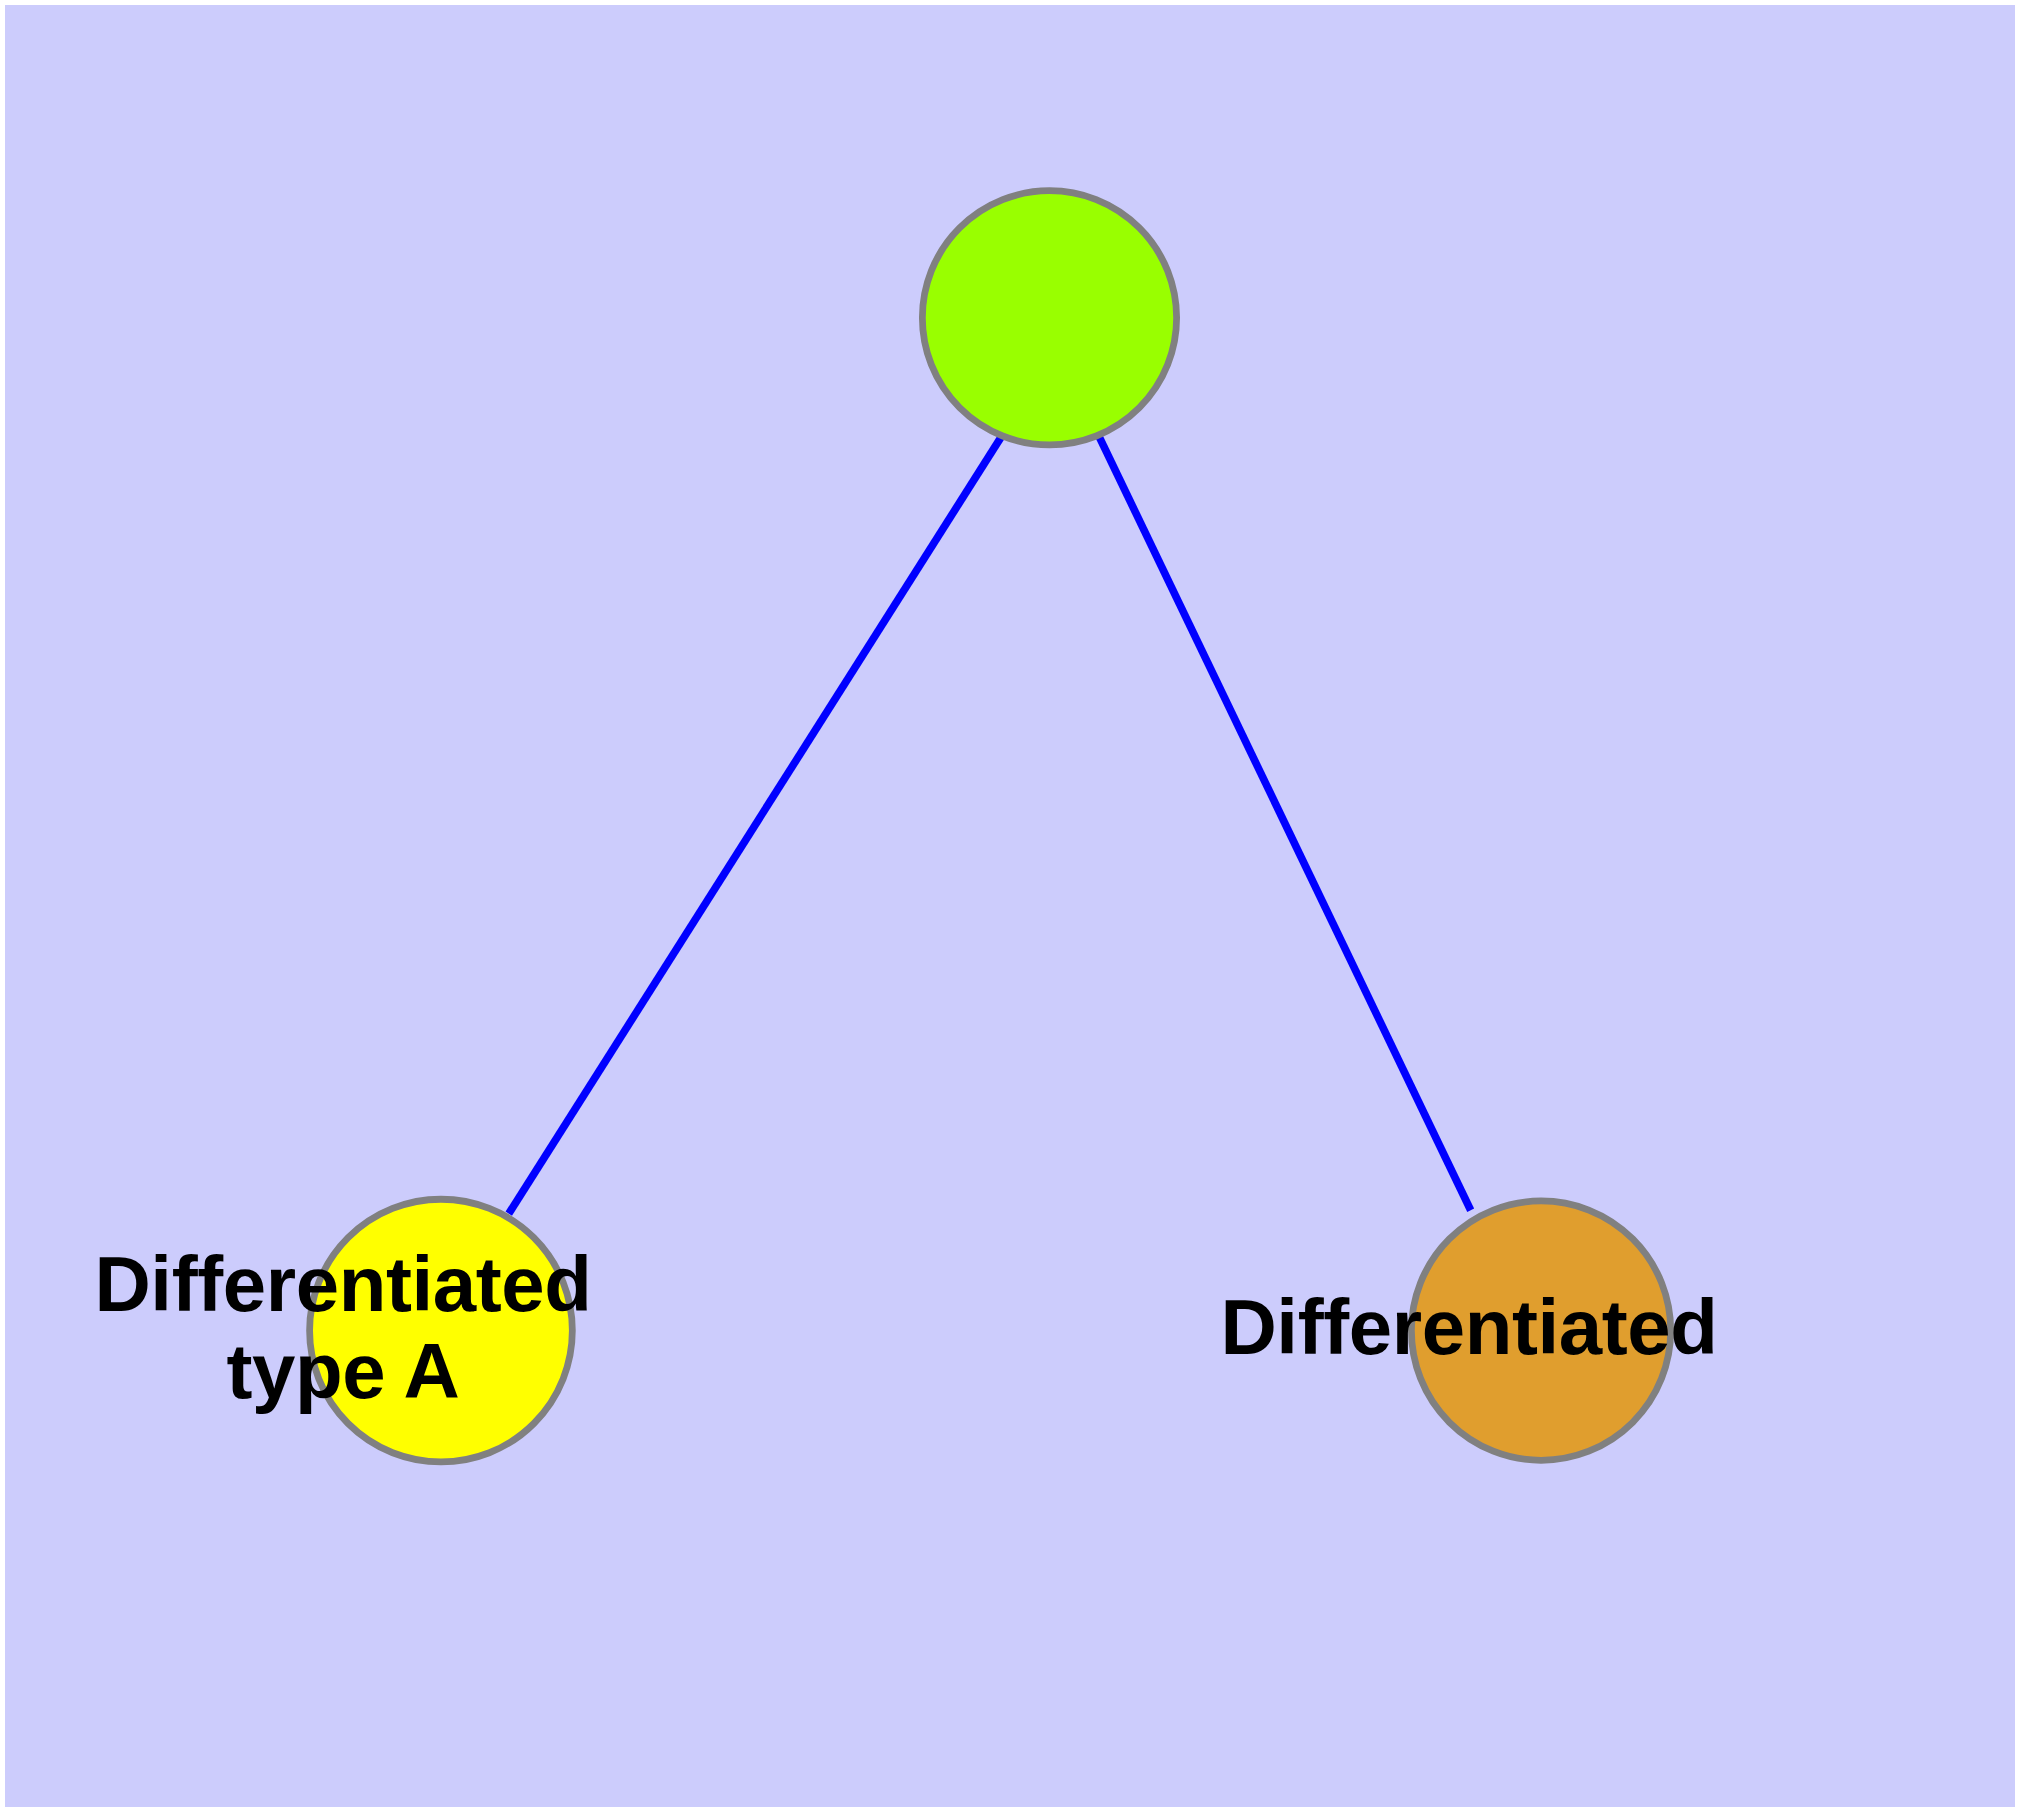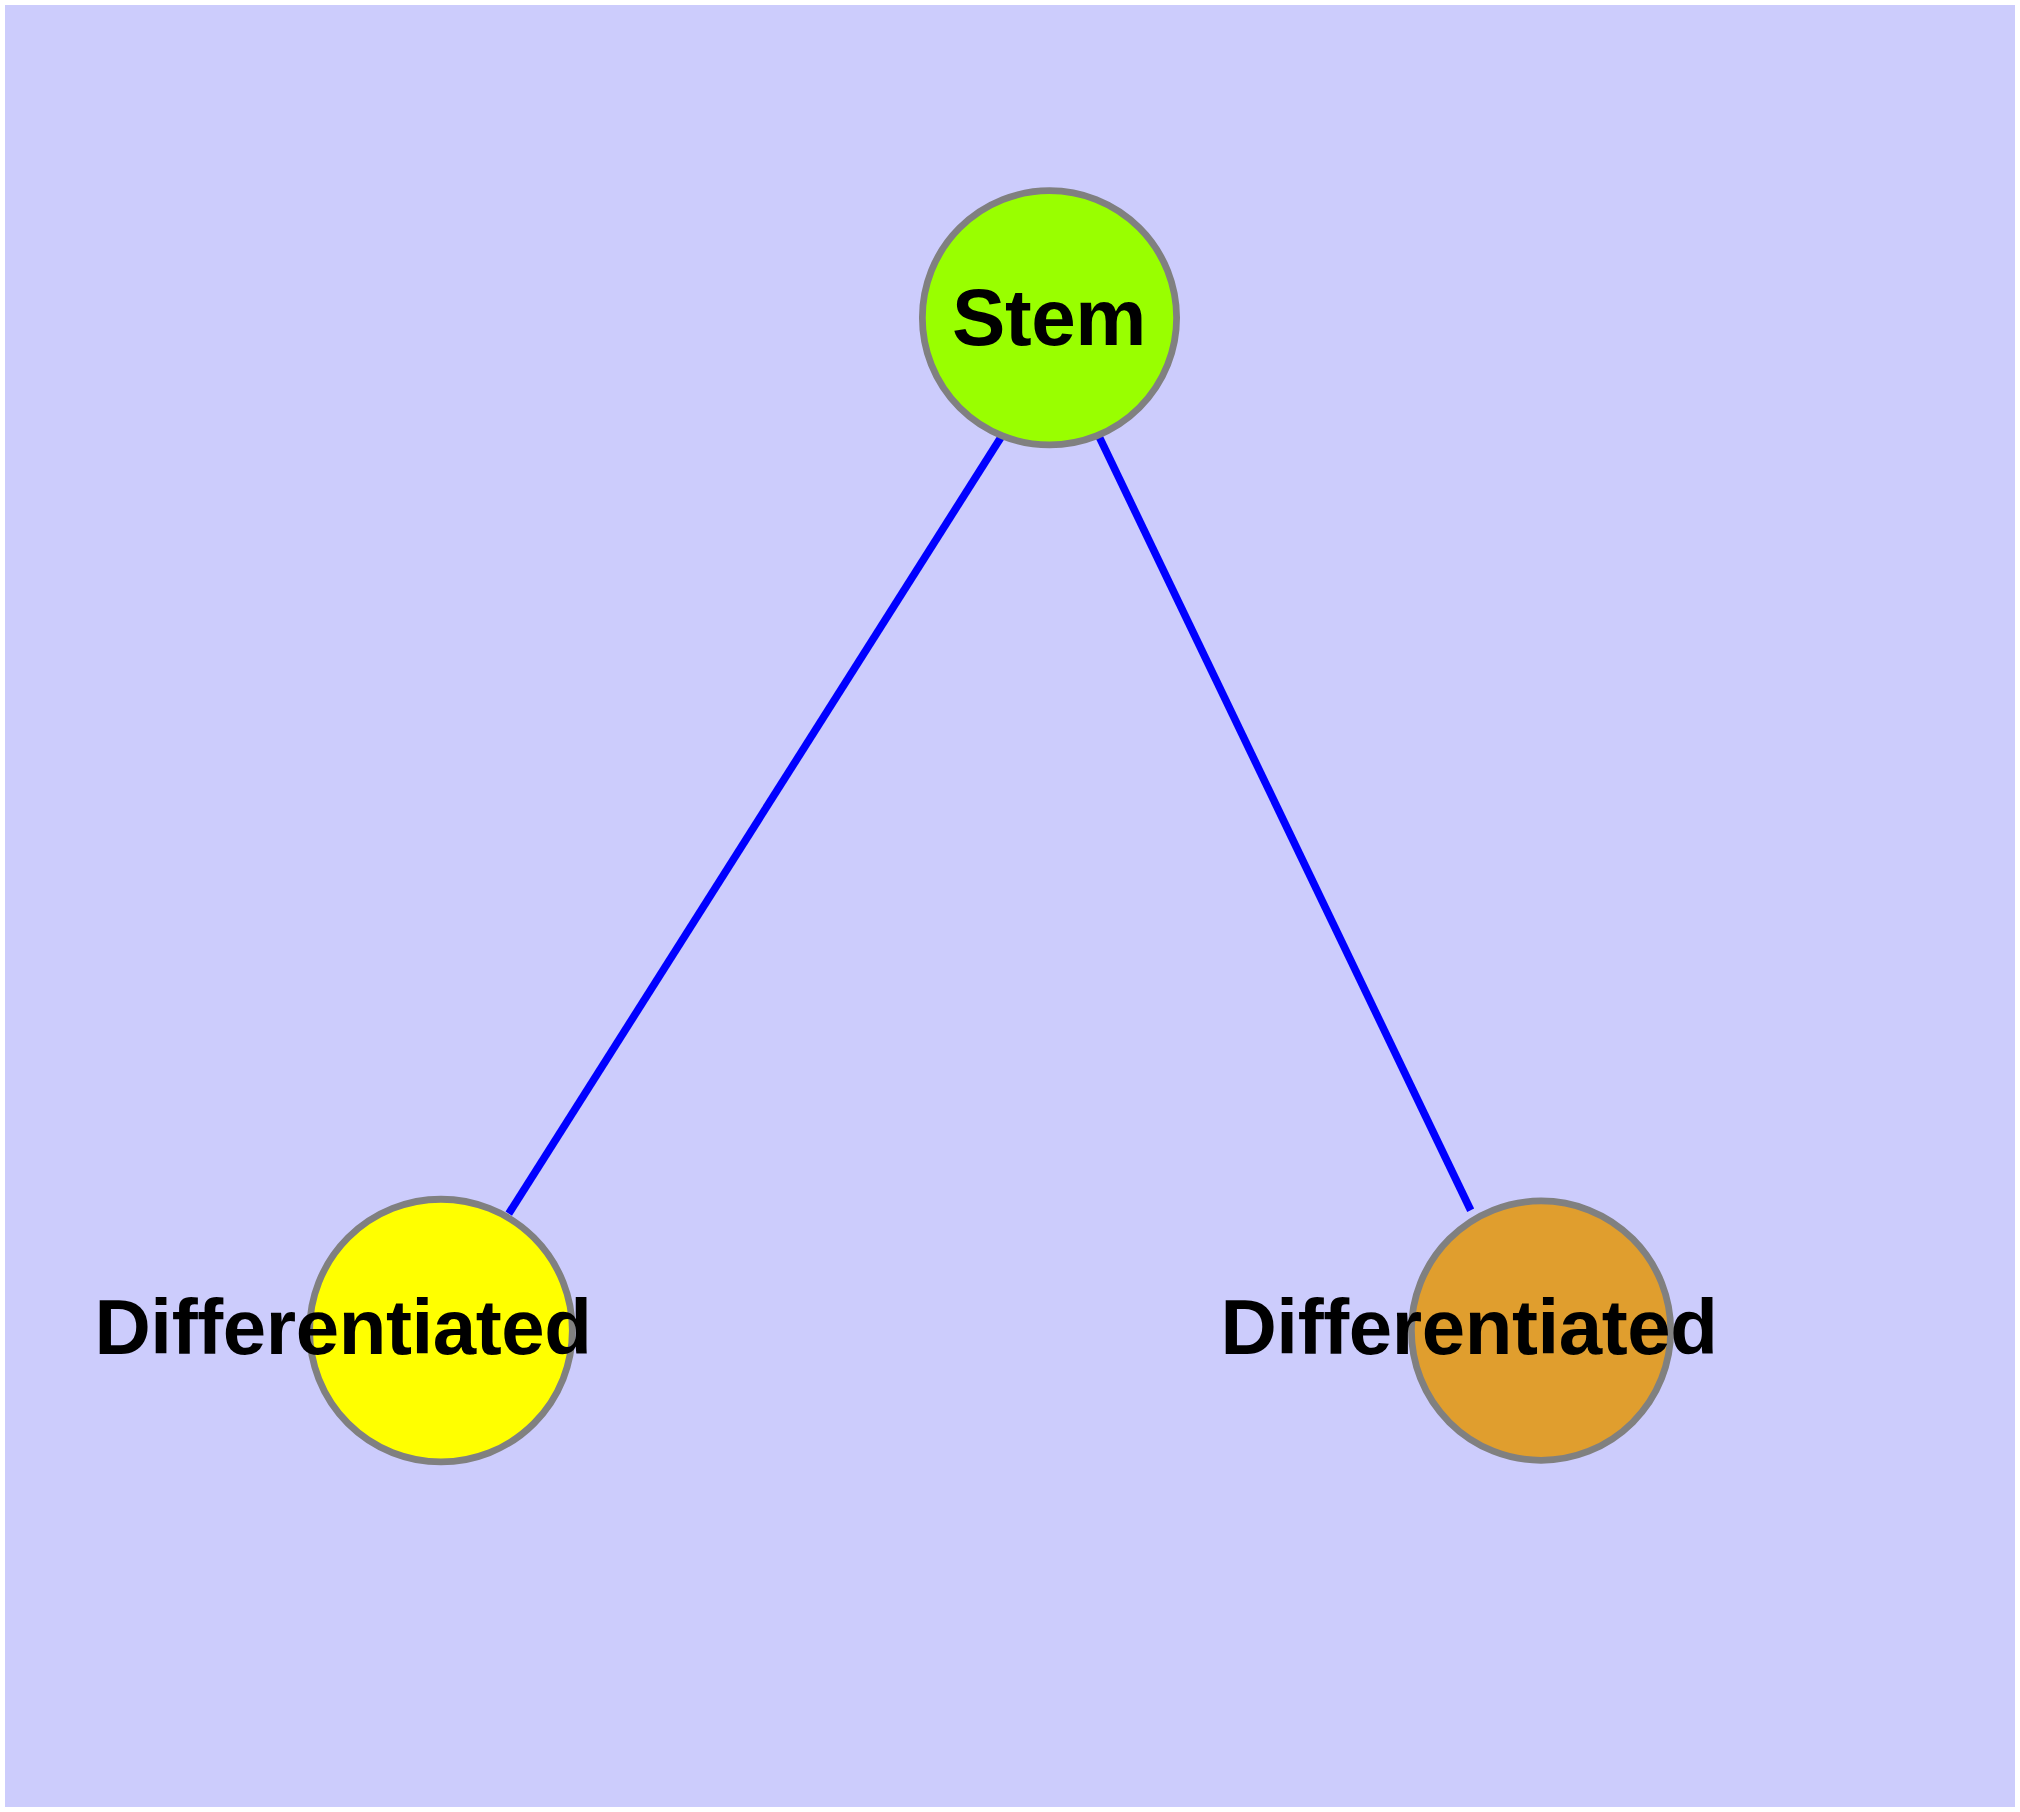--- a/index.html
+++ b/index.html
@@ -84,26 +84,24 @@
       <line class="edge-line" x1="1182" y1="514" x2="600" y2="1432"></line>
       <line class="edge-line" x1="1296" y1="514" x2="1735" y2="1428"></line>
     </g>
     <g>
       <circle class="node-circle" cx="1238" cy="375" r="150" fill="#99ff00"></circle>
       <circle class="node-circle" cx="520" cy="1570" r="155" fill="#ffff00"></circle>
       <circle class="node-circle" cx="1818" cy="1570" r="153" fill="#e09e2e"></circle>
     </g>
   </svg>
 
-  <div class="node-label" id="label-stem">
-    <span class="label-line">Stem</span>
-  </div>
 
   <div class="node-label" id="label-diff-a">
     <span class="label-line">Differentiated</span>
+    <span class="label-line">type A</span>
   </div>
 
   <div class="node-label" id="label-diff-b">
     <span class="label-line">Differentiated</span>
   </div>
 
 </div>
 
 
 </body></html>

